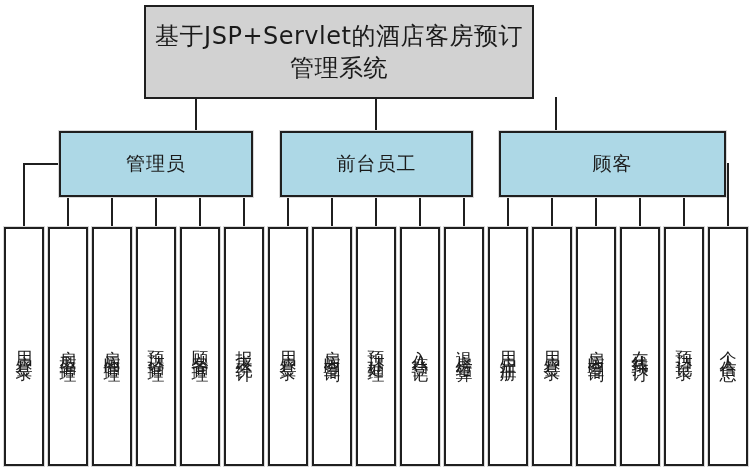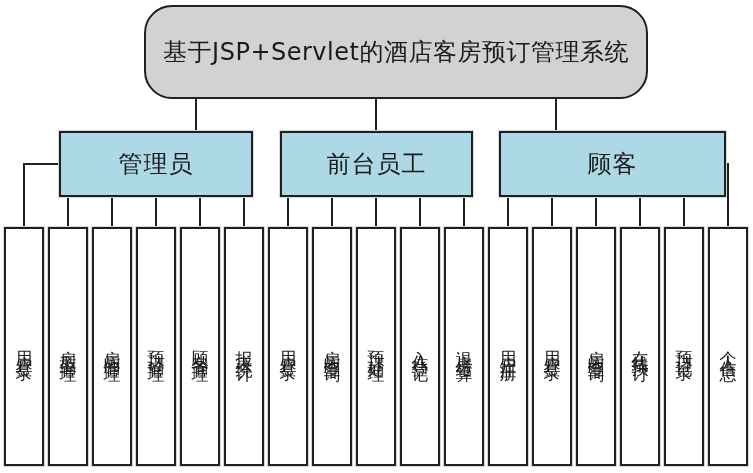--- a/index.html
+++ b/index.html
@@ -18,28 +18,28 @@
   #stage{position:relative;width:753px;height:473px;}
   #connectors{position:absolute;left:0;top:0;width:753px;height:473px;shape-rendering:crispEdges;}
   .box{
     position:absolute;box-sizing:border-box;
     border:2px solid var(--border);
     color:var(--text);
     display:flex;align-items:center;justify-content:center;
     text-align:center;
   }
   .title{
-    left:144px;top:5px;width:504px;height:94px;
+    left:144px;top:5px;width:390px;height:94px;
     background:var(--title-fill);
-    font-size:24px;letter-spacing:0.5px;border-radius:28px;
+    font-size:24px;letter-spacing:0.5px;
   }
   .branch{
     top:131px;height:66px;
     background:var(--branch-fill);
-    font-size:24px;letter-spacing:1px;
+    font-size:19px;letter-spacing:1px;
     box-shadow:0 0 0 1px #d9d9d9;
   }
   .leaf{
     top:227px;height:239px;width:40px;
     background:var(--leaf-fill);
     box-shadow:0 0 0 1px #d9d9d9;
   }
   .leaf .vtext{
     writing-mode:vertical-lr;
     text-orientation:upright;

